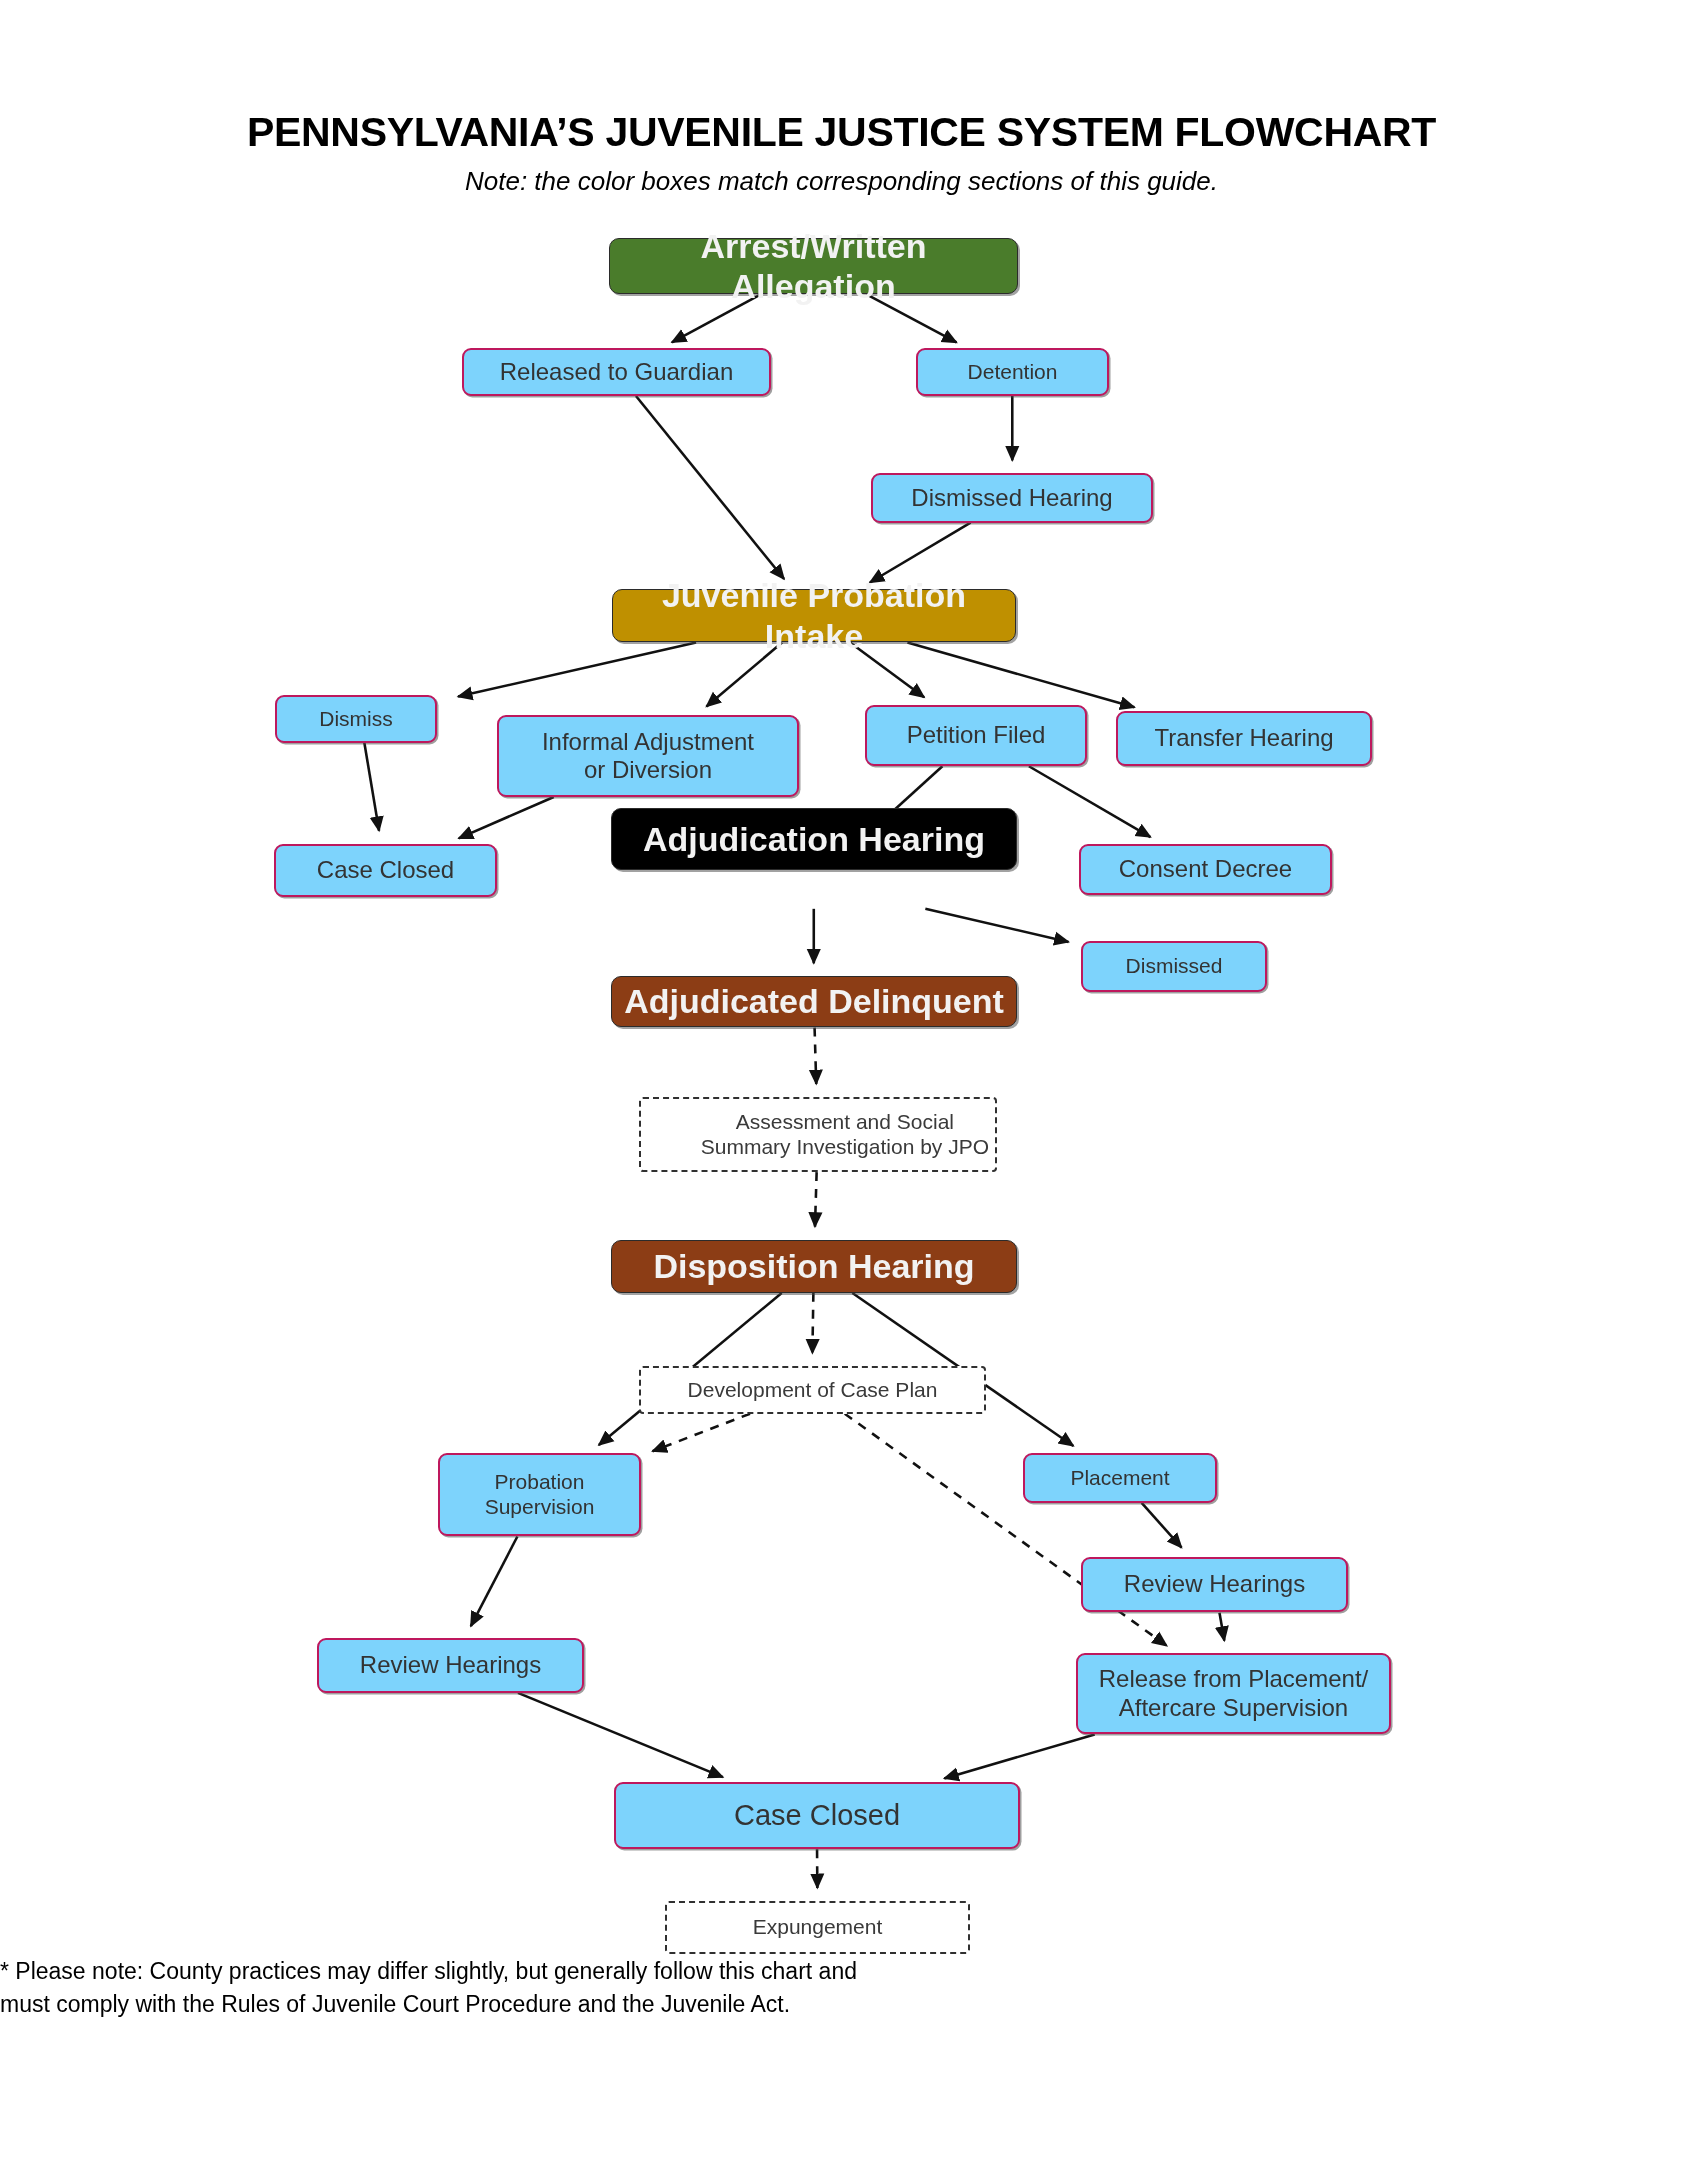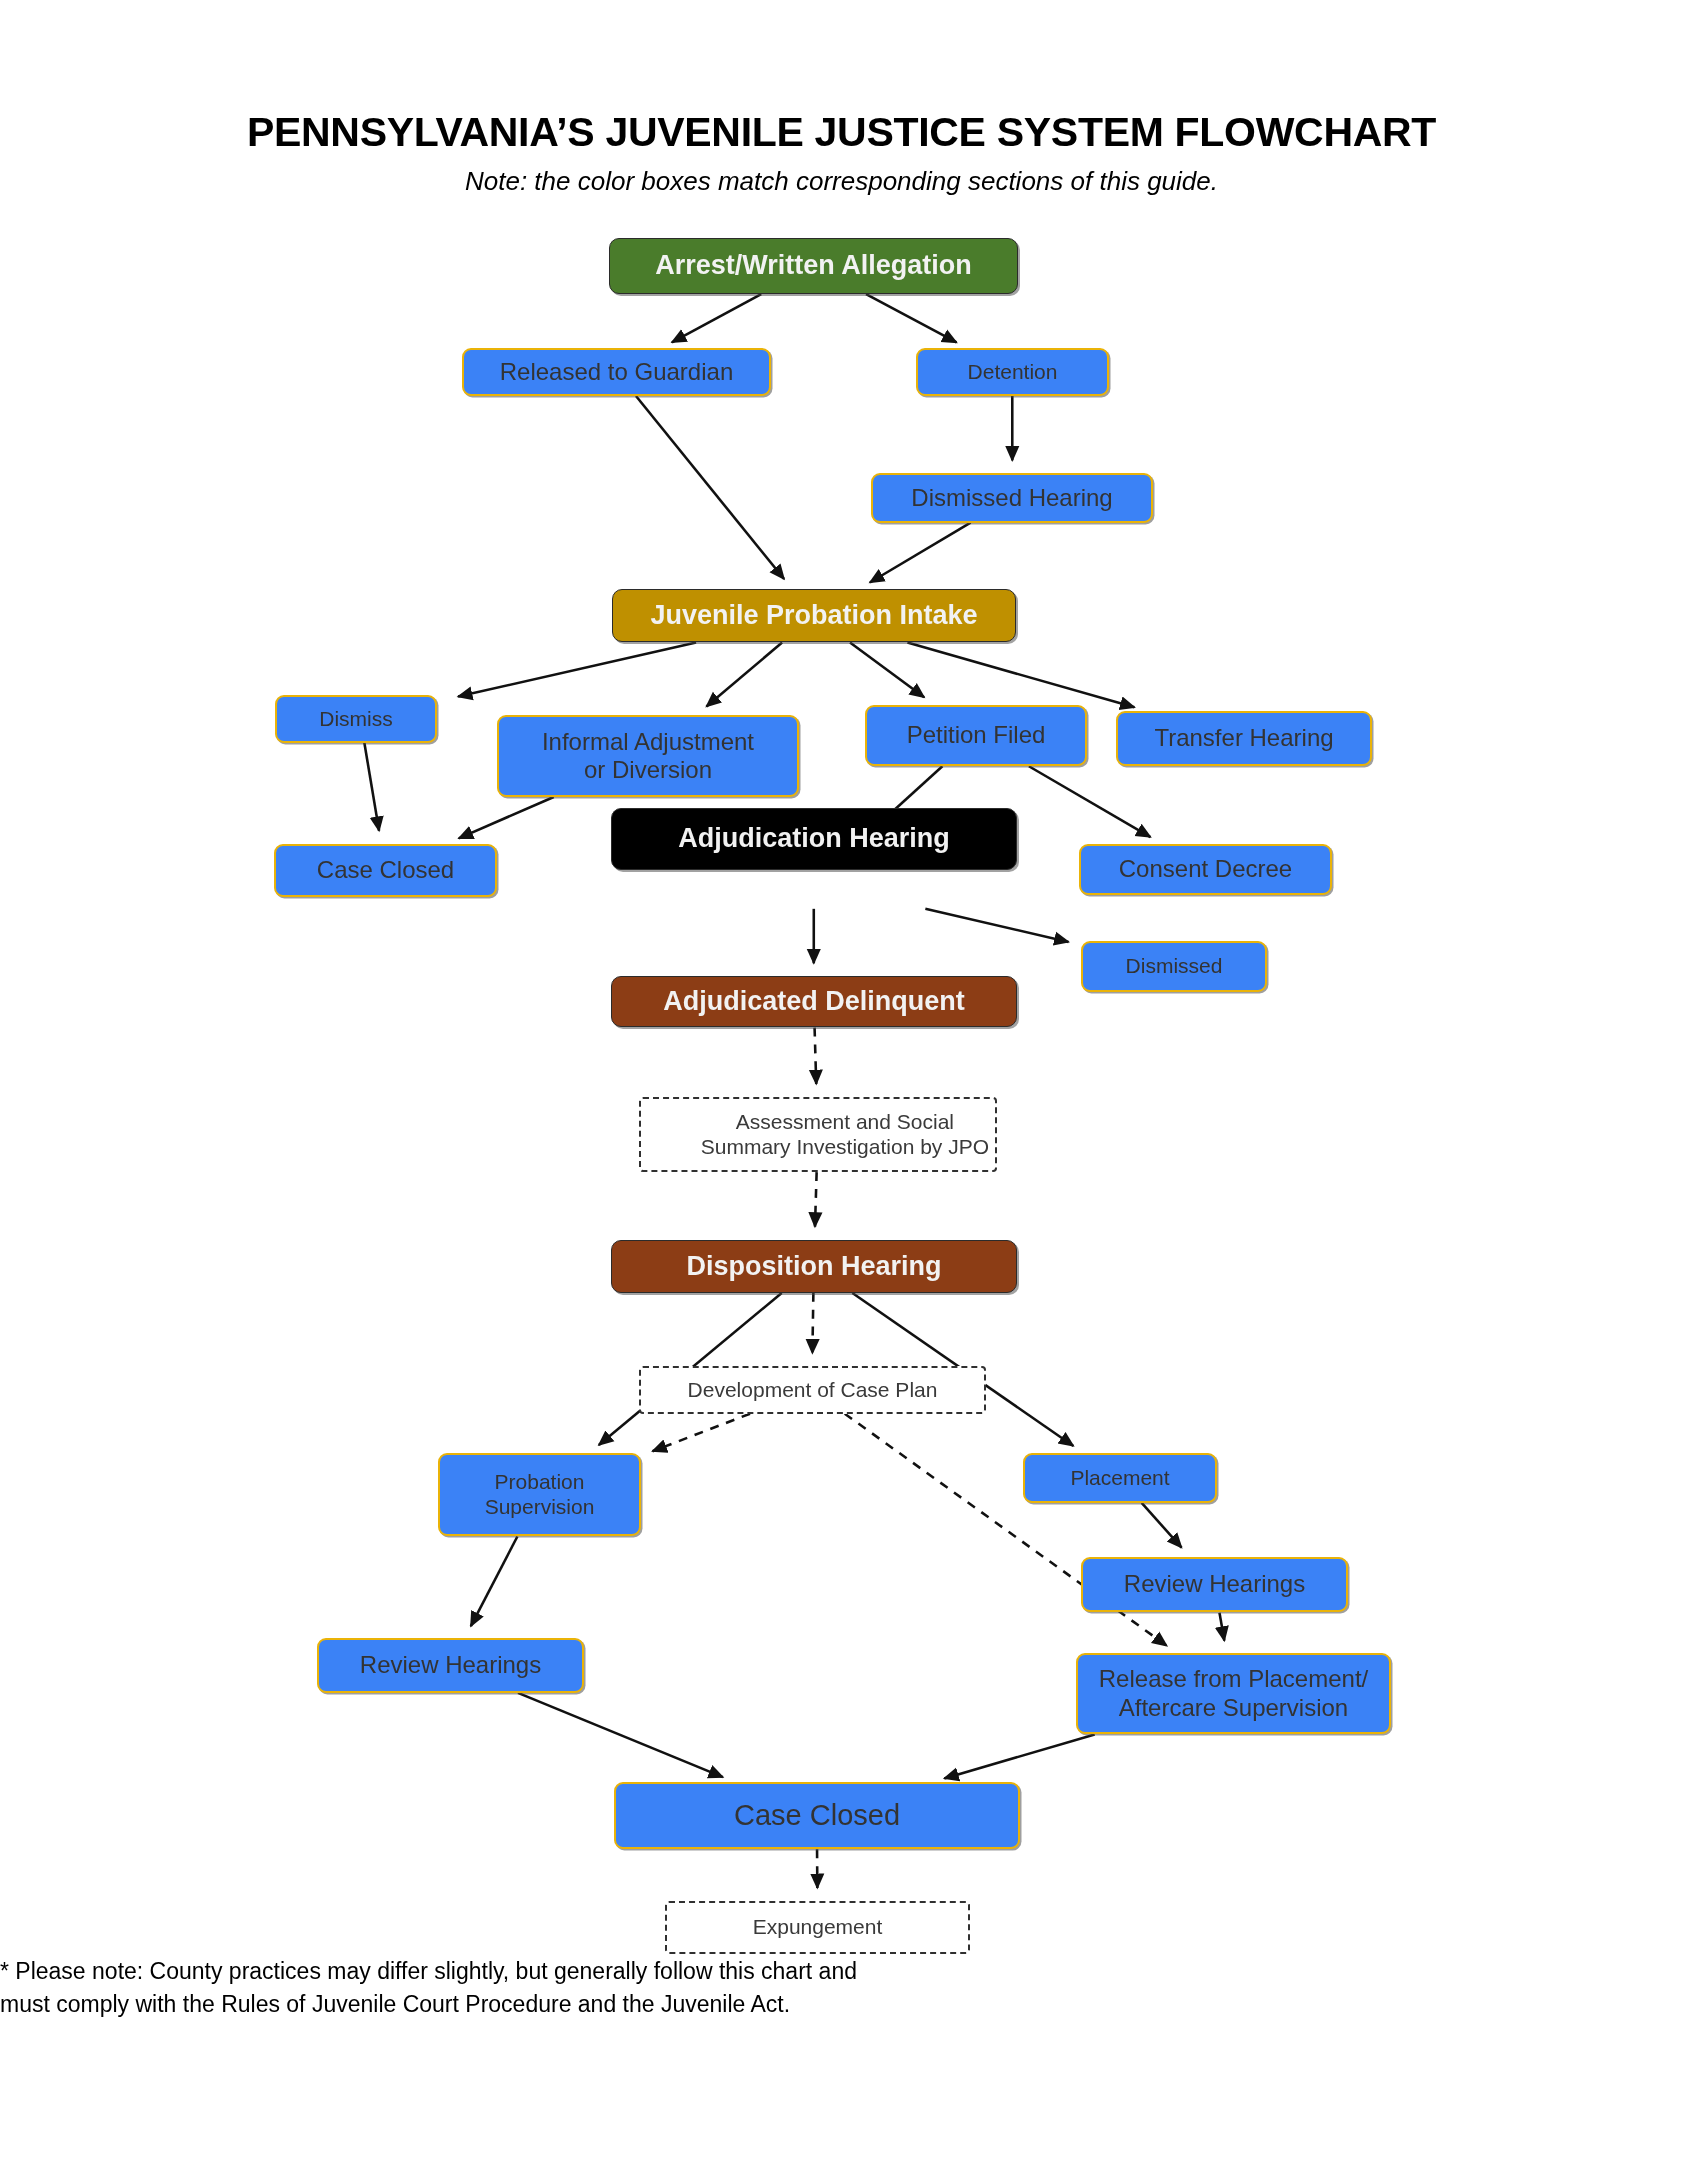--- a/index.html
+++ b/index.html
@@ -60,37 +60,37 @@
     box-sizing: border-box;
     display: flex;
     align-items: center;
     justify-content: center;
     text-align: center;
     border-radius: 9px;
     line-height: 1.18;
     padding: 2px 6px;
   }
   .node.plain {
-    background: #3b82f6;
-    border: 2px solid #eab308;
+    background: #7dd3fc;
+    border: 2px solid #be185d;
     color: #333333;
     font-size: 24px;
     box-shadow: 1.5px 1.5px 0 0 rgba(80,80,80,0.55);
   }
   .node.dashed {
     background: #ffffff;
     border: 2px dashed #303030;
     color: #3a3a3a;
     font-size: 21px;
     border-radius: 4px;
     box-shadow: none;
   }
   .node.filled {
     color: #f2f2f2;
-    font-size: 27px;
+    font-size: 34px;
     font-weight: 600;
     border: 1px solid #2b2b2b;
     border-radius: 10px;
     box-shadow: 2px 2px 0 0 rgba(70,70,70,0.5);
   }
   .node.small { font-size: 21px; }
   .node.big   { font-size: 29px; }
 
   #edges {
     position: absolute;

